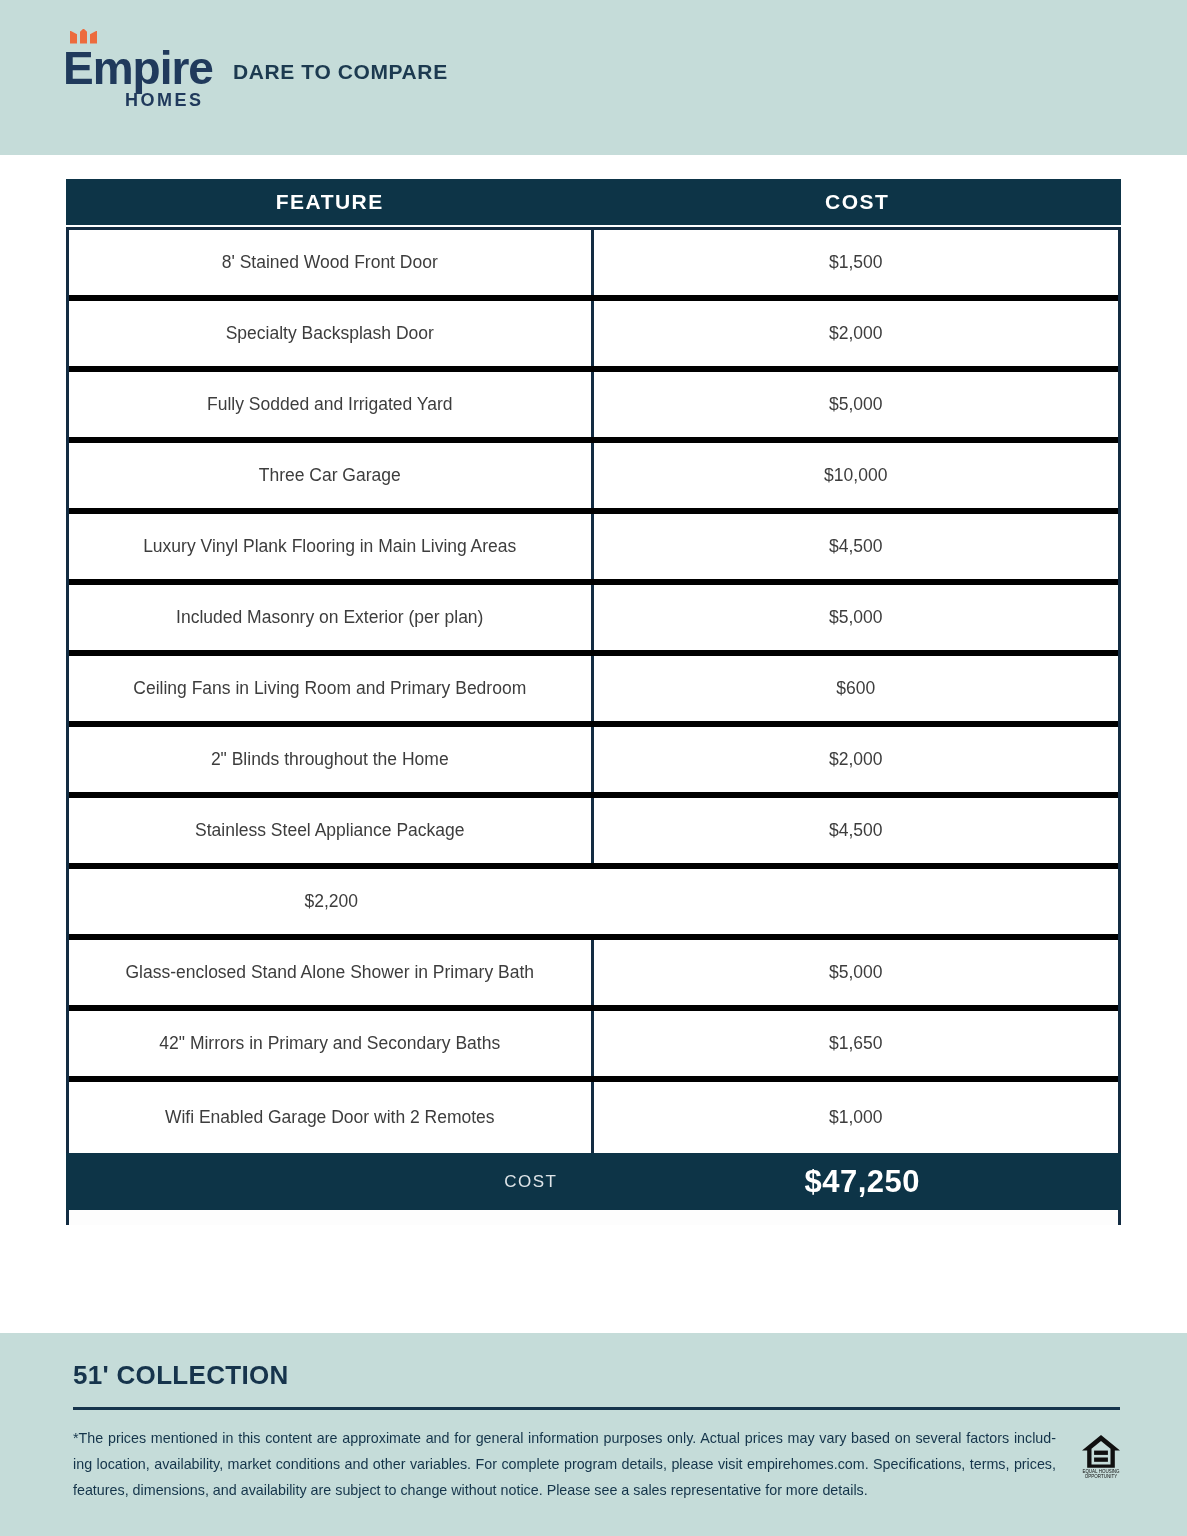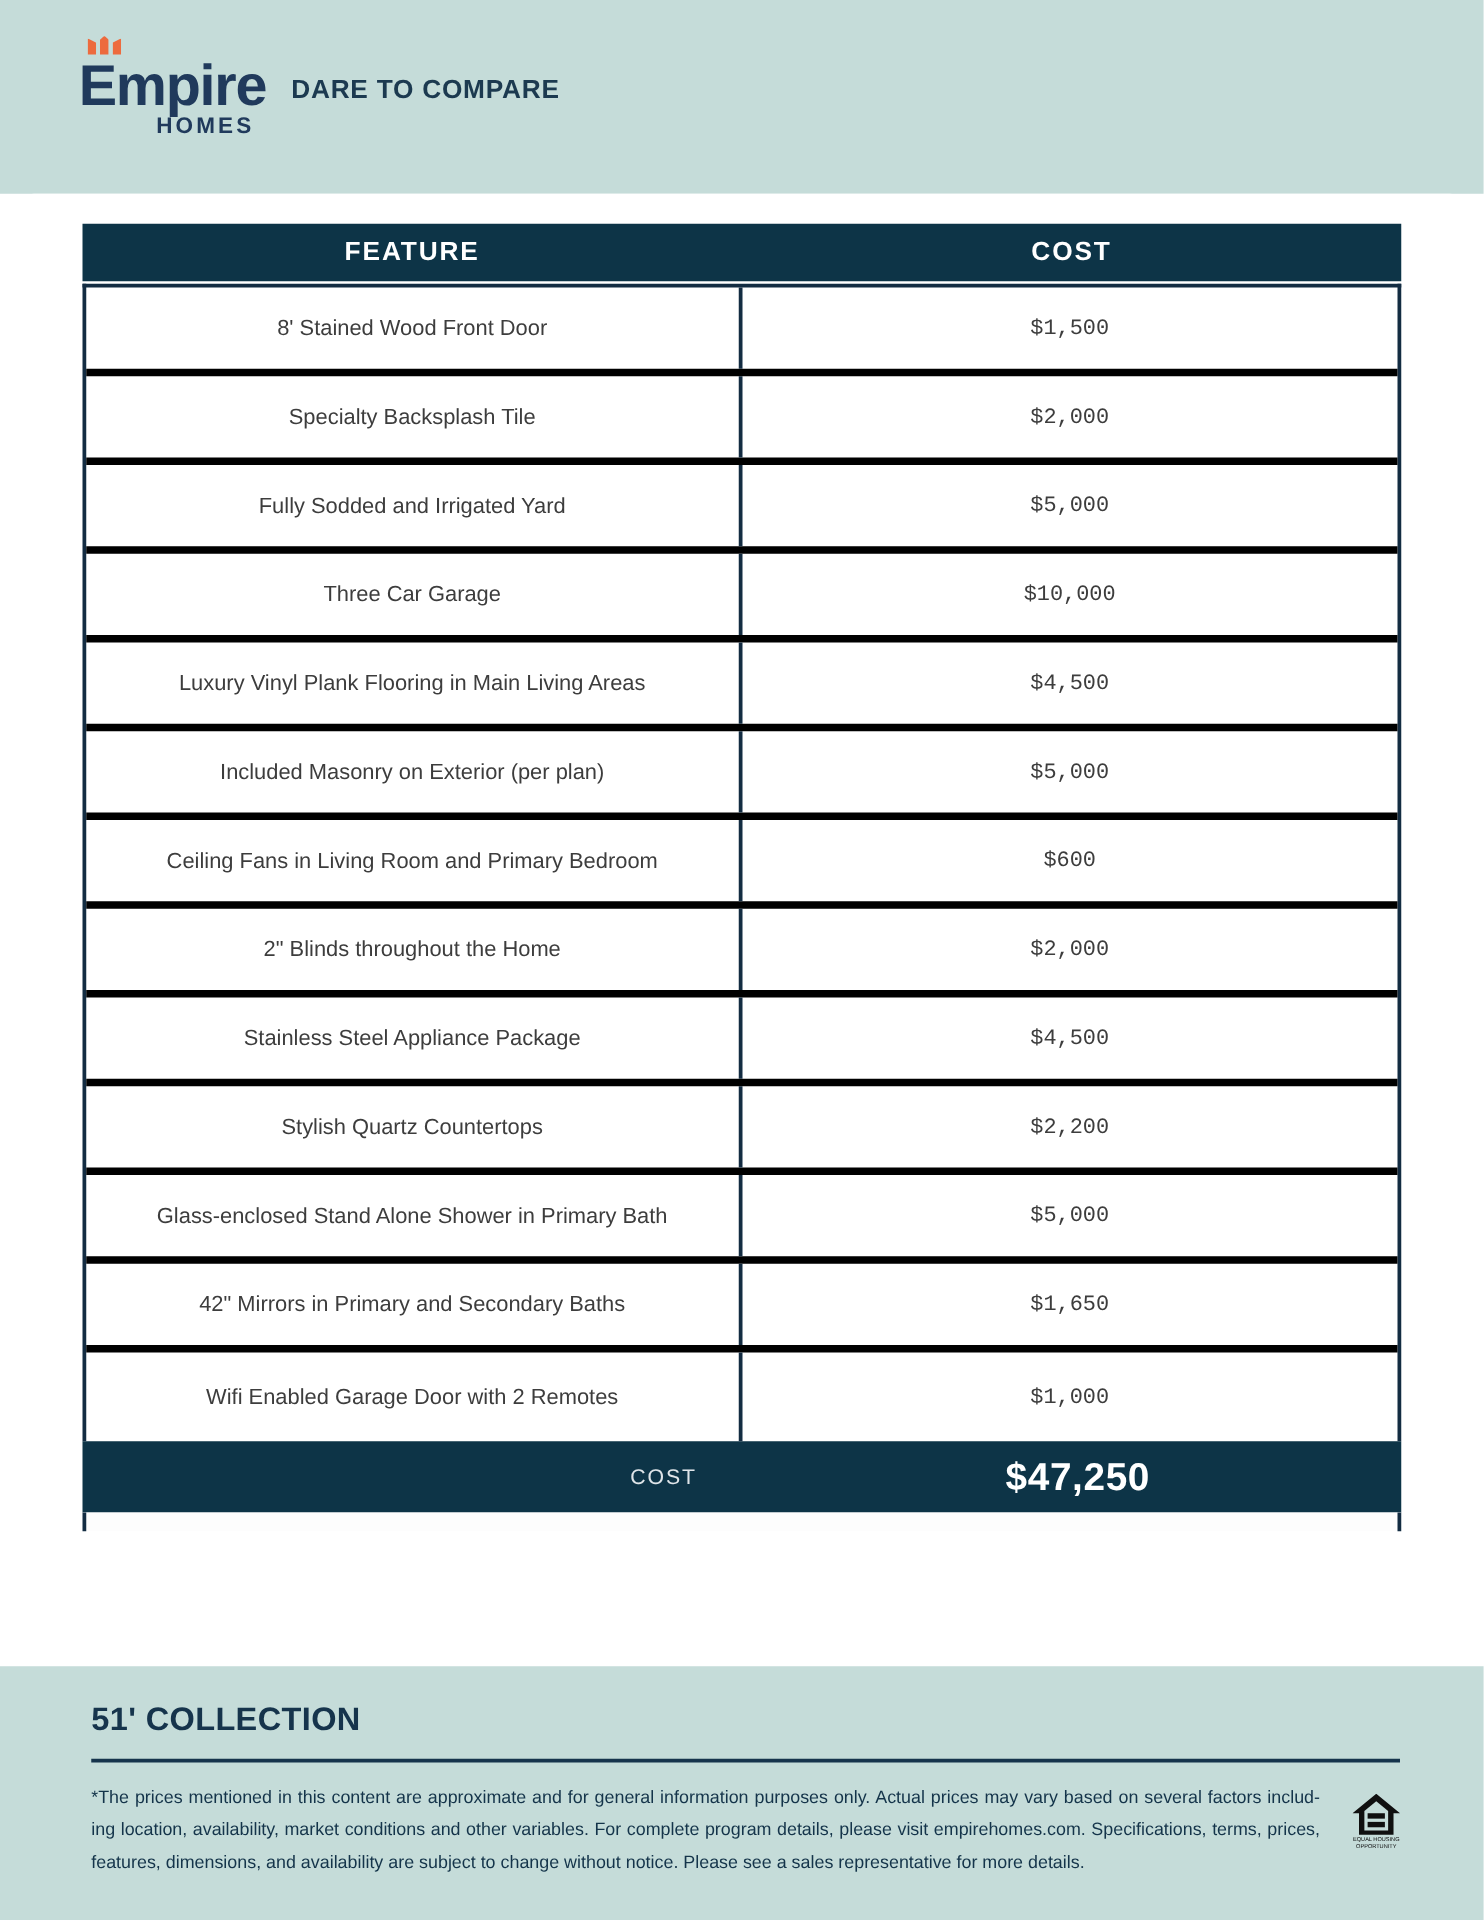--- a/index.html
+++ b/index.html
@@ -52,21 +52,21 @@
     color: #ffffff; font-size: 21px; font-weight: 600; letter-spacing: 1.5px;
   }
   .tbody { border: 3px solid #132c42; border-bottom: none; }
   .trow { display: flex; height: 71px; border-bottom: 6px solid #000000; }
   .trow:last-child { border-bottom: none; }
   .td {
     display: flex; align-items: center; justify-content: center;
     font-size: 17.5px; color: #3d3d3d; text-align: center; padding: 0 14px;
   }
   .td-feature { width: 50%; border-right: 3px solid #132c42; }
-  .td-cost { width: 50%; font-family: Liberation Mono, monospace; }
+  .td-cost { width: 50%; }
 
   .total-row {
     display: flex; align-items: center; height: 57px; background: #0d3447;
   }
   .total-label {
     width: 50%; text-align: right; padding-right: 36px;
     color: #dfe5e9; font-size: 17px; letter-spacing: 1.5px;
   }
   .total-value {
     width: 50%; padding-left: 10px;
@@ -121,21 +121,21 @@
         <div class="th">COST</div>
       </div>
 
       <div class="tbody">
   <div class="trow">
     <div class="td td-feature">8' Stained Wood Front Door</div>
     <div class="td td-cost">$1,500</div>
   </div>
 
   <div class="trow">
-    <div class="td td-feature">Specialty Backsplash Tile</div>
+    <div class="td td-feature">Specialty Backsplash Door</div>
     <div class="td td-cost">$2,000</div>
   </div>
 
   <div class="trow">
     <div class="td td-feature">Fully Sodded and Irrigated Yard</div>
     <div class="td td-cost">$5,000</div>
   </div>
 
   <div class="trow">
     <div class="td td-feature">Three Car Garage</div>
@@ -161,21 +161,20 @@
     <div class="td td-feature">2" Blinds throughout the Home</div>
     <div class="td td-cost">$2,000</div>
   </div>
 
   <div class="trow">
     <div class="td td-feature">Stainless Steel Appliance Package</div>
     <div class="td td-cost">$4,500</div>
   </div>
 
   <div class="trow">
-    <div class="td td-feature">Stylish Quartz Countertops</div>
     <div class="td td-cost">$2,200</div>
   </div>
 
   <div class="trow">
     <div class="td td-feature">Glass-enclosed Stand Alone Shower in Primary Bath</div>
     <div class="td td-cost">$5,000</div>
   </div>
 
   <div class="trow">
     <div class="td td-feature">42" Mirrors in Primary and Secondary Baths</div>

